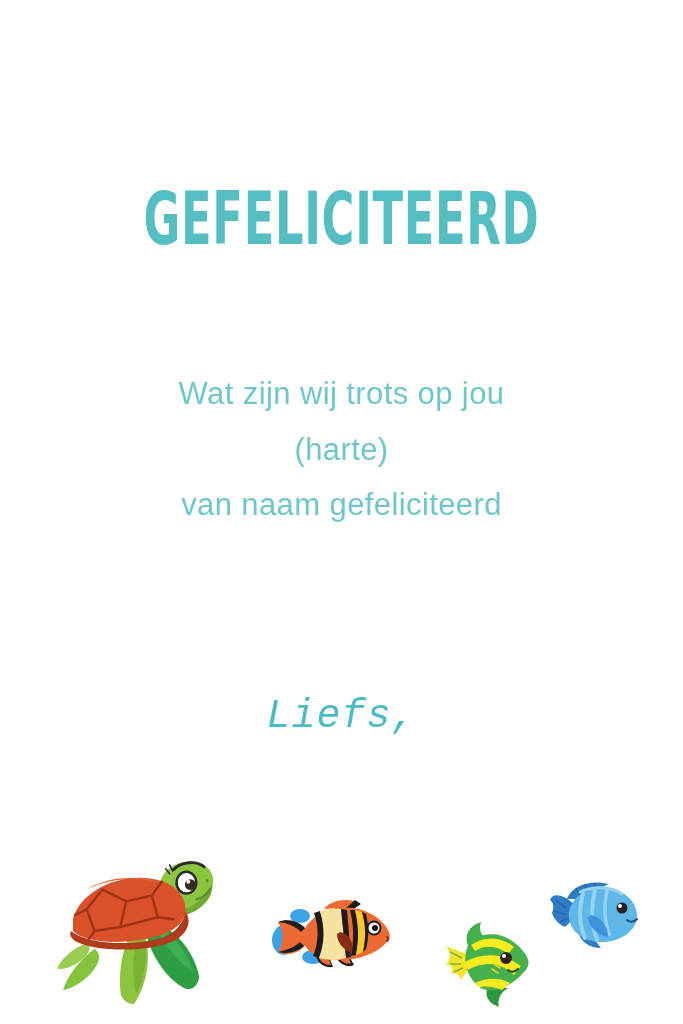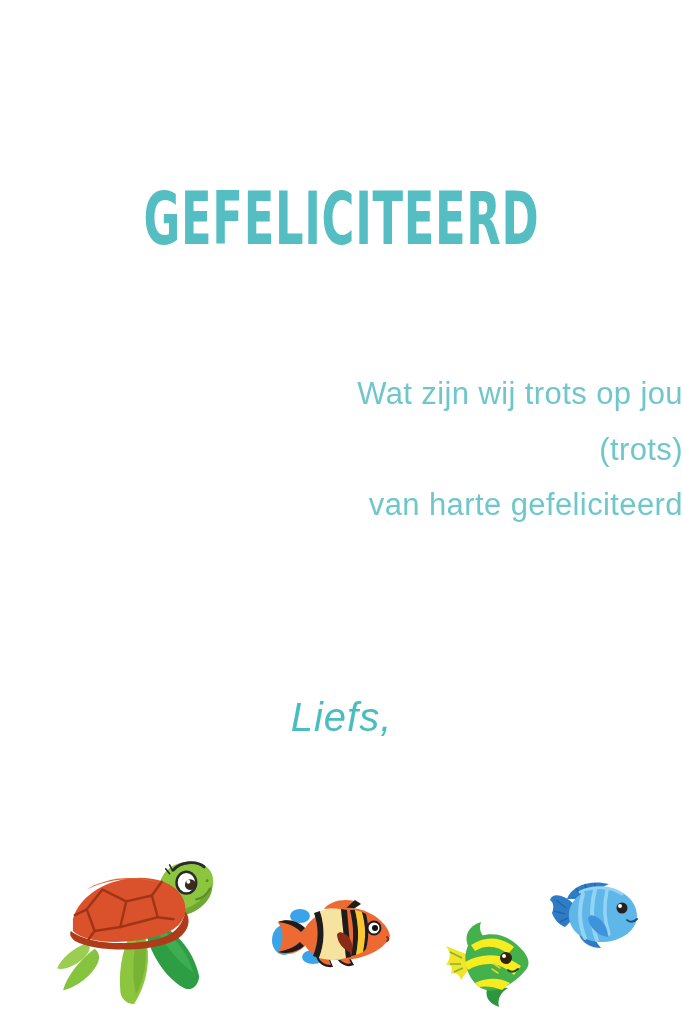--- a/index.html
+++ b/index.html
@@ -31,42 +31,42 @@
     transform-origin: 50% 0;
     white-space: nowrap;
   }
 
   
   .message-block {
     position: absolute;
     top: 366px;
     left: 0;
     width: 100%;
-    text-align: right;
+    text-align: center;
     color: #6fc7cb;
   }
   .message-line {
     font-size: 31px;
     line-height: 55.5px;
     font-weight: 400;
     letter-spacing: 0.4px;
     white-space: nowrap;
   }
 
   
   .signoff-block {
     position: absolute;
     top: 691px;
     left: 0;
     width: 100%;
     text-align: center;
     color: #49bdbf;
   }
   .signoff-line {
-    font-family: Liberation Sans, sans-serif;
+    font-family: Liberation Mono, monospace;
     font-style: italic;
     font-size: 40px;
     line-height: 52px;
     letter-spacing: 1px;
     white-space: nowrap;
   }
 
   .illustration { position: absolute; }
   .illu-turtle    { left: 56px;  top: 858px; width: 170px; height: 148px; }
   .illu-clownfish { left: 270px; top: 898px; width: 125px; height: 72px; }
@@ -76,22 +76,22 @@
 </style>
 </head>
 <body>
 
 <div class="card">
 
   <div class="congrats-title">GEFELICITEERD</div>
 
   <div class="message-block">
     <div class="message-line">Wat zijn wij trots op jou</div>
-    <div class="message-line">(trots)</div>
-    <div class="message-line">van harte gefeliciteerd</div>
+    <div class="message-line">(harte)</div>
+    <div class="message-line">van naam gefeliciteerd</div>
   </div>
 
   <div class="signoff-block">
     <div class="signoff-line">Liefs,</div>
   </div>
 
   <div class="illustration illu-turtle">
     <svg viewBox="0 0 170 150" aria-hidden="true">
 
       <path d="M30 86 C16 92 4 102 0 112 C8 114 22 108 30 98 C34 93 34 89 30 86 Z" fill="#9acd52"></path>

